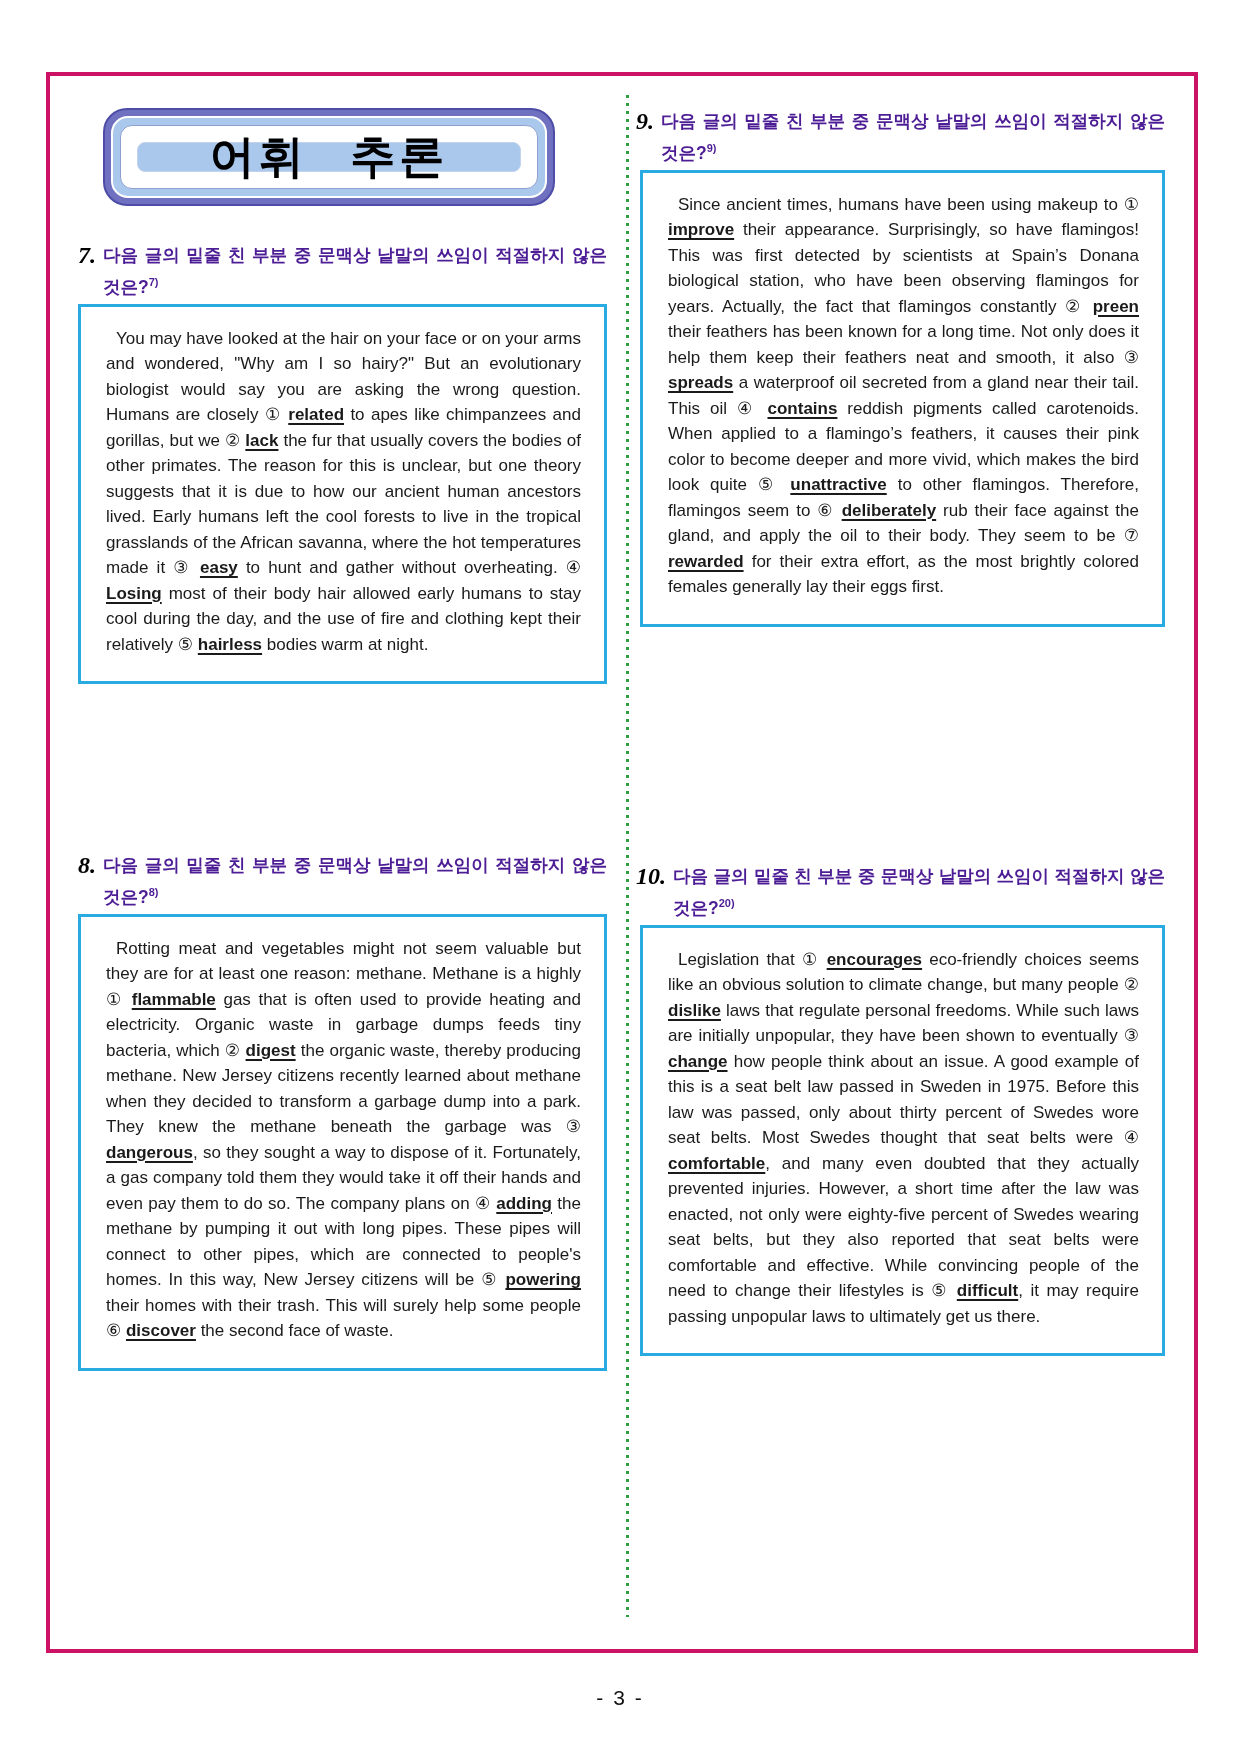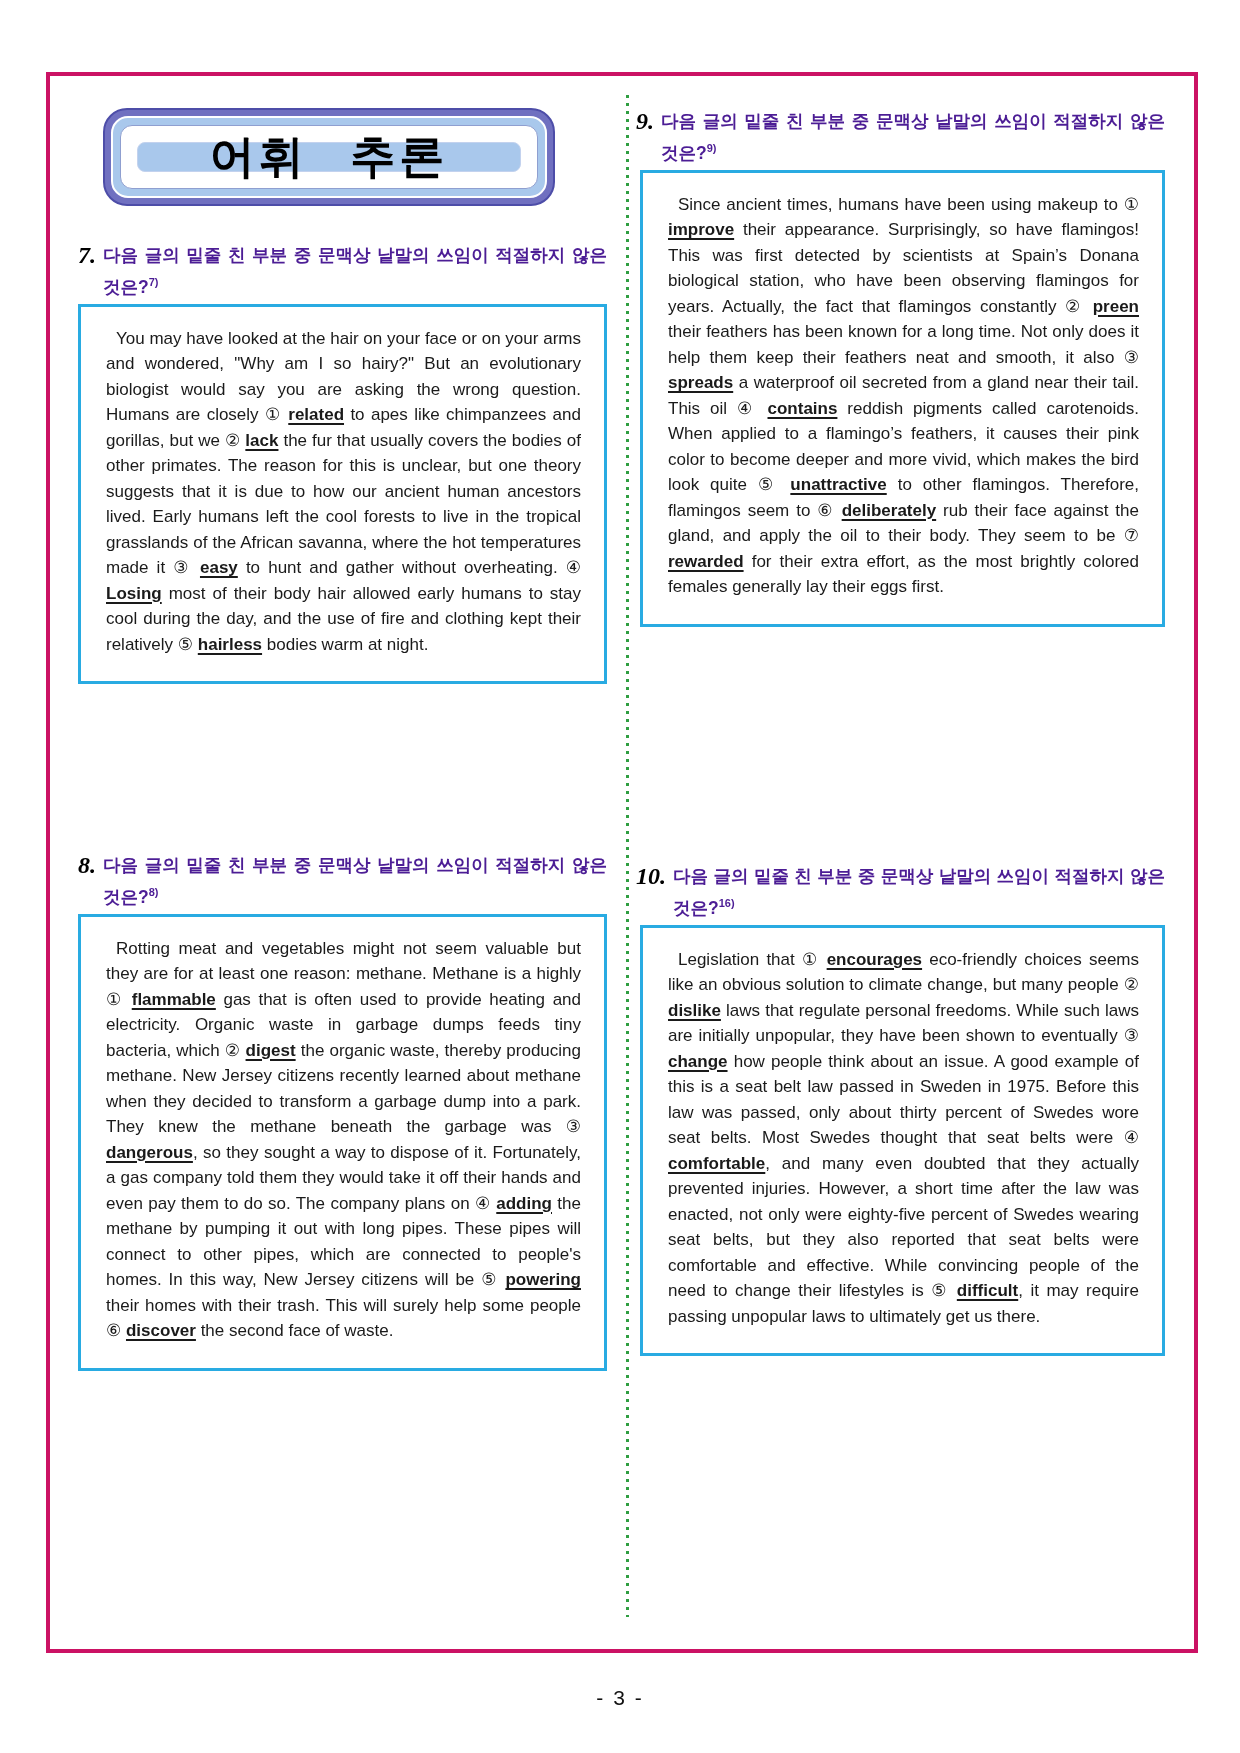--- a/index.html
+++ b/index.html
@@ -152,20 +152,20 @@
     <span class="q-prompt"><span>다음 글의 밑줄 친 부분 중 문맥상 낱말의 쓰임이 적절하지 않은 것은?</span><sup class="q-foot">9)</sup></span>
   </div>
   <div class="passage-box">
     <p class="passage">Since ancient times, humans have been using makeup to <span class="circle">①</span> <span class="opt">improve</span> their appearance. Surprisingly, so have flamingos! This was first detected by scientists at Spain’s Donana biological station, who have been observing flamingos for years. Actually, the fact that flamingos constantly <span class="circle">②</span> <span class="opt">preen</span> their feathers has been known for a long time. Not only does it help them keep their feathers neat and smooth, it also <span class="circle">③</span> <span class="opt">spreads</span> a waterproof oil secreted from a gland near their tail. This oil <span class="circle">④</span> <span class="opt">contains</span> reddish pigments called carotenoids. When applied to a flamingo’s feathers, it causes their pink color to become deeper and more vivid, which makes the bird look quite <span class="circle">⑤</span> <span class="opt">unattractive</span> to other flamingos. Therefore, flamingos seem to <span class="circle">⑥</span> <span class="opt">deliberately</span> rub their face against the gland, and apply the oil to their body. They seem to be <span class="circle">⑦</span> <span class="opt">rewarded</span> for their extra effort, as the most brightly colored females generally lay their eggs first.</p>
   </div>
 </div>
 
 <div class="question" id="q10">
   <div class="q-header">
     <span class="q-num">10.</span>
-    <span class="q-prompt"><span>다음 글의 밑줄 친 부분 중 문맥상 낱말의 쓰임이 적절하지 않은 것은?</span><sup class="q-foot">16)</sup></span>
+    <span class="q-prompt"><span>다음 글의 밑줄 친 부분 중 문맥상 낱말의 쓰임이 적절하지 않은 것은?</span><sup class="q-foot">20)</sup></span>
   </div>
   <div class="passage-box">
     <p class="passage">Legislation that <span class="circle">①</span> <span class="opt">encourages</span> eco-friendly choices seems like an obvious solution to climate change, but many people <span class="circle">②</span> <span class="opt">dislike</span> laws that regulate personal freedoms. While such laws are initially unpopular, they have been shown to eventually <span class="circle">③</span> <span class="opt">change</span> how people think about an issue. A good example of this is a seat belt law passed in Sweden in 1975. Before this law was passed, only about thirty percent of Swedes wore seat belts. Most Swedes thought that seat belts were <span class="circle">④</span> <span class="opt">comfortable</span>, and many even doubted that they actually prevented injuries. However, a short time after the law was enacted, not only were eighty-five percent of Swedes wearing seat belts, but they also reported that seat belts were comfortable and effective. While convincing people of the need to change their lifestyles is <span class="circle">⑤</span> <span class="opt">difficult</span>, it may require passing unpopular laws to ultimately get us there.</p>
   </div>
 </div>
 
 <div class="page-num">- 3 -</div>
 
 </body></html>

